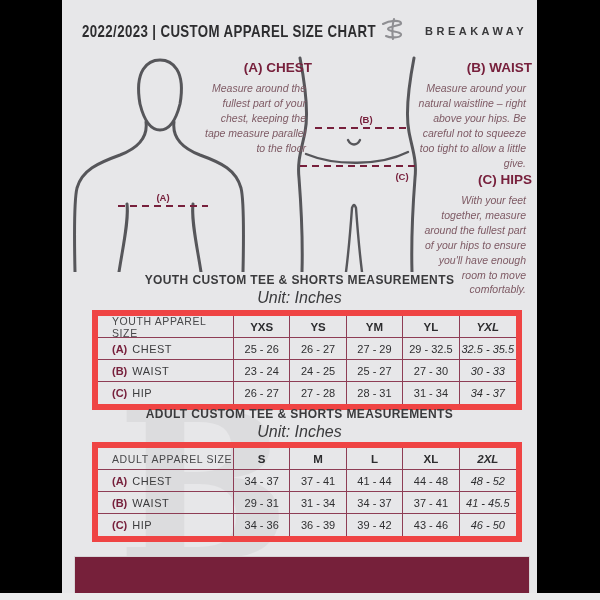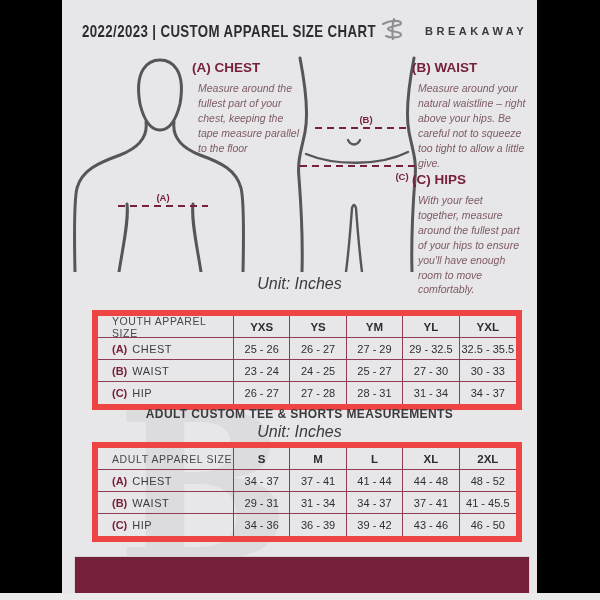--- a/index.html
+++ b/index.html
@@ -27,39 +27,39 @@
   svg.figure{position:absolute;z-index:1;}
   .dash{
     position:absolute;height:2px;z-index:2;
     background:repeating-linear-gradient(90deg,#77203C 0 7px,transparent 7px 12px);
   }
   .marker{
     position:absolute;z-index:2;width:40px;text-align:center;
     font-size:9.5px;font-weight:bold;color:#77203C;
   }
   
-  .inst{position:absolute;width:120px;z-index:2;}
+  .inst{position:absolute;width:120px;z-index:2;text-align:right;}
   .inst h3{margin:0 0 6px 0;font-size:13.5px;font-weight:bold;color:#77203C;}
   .inst p{margin:6px;font-size:10.5px;font-style:italic;color:#7E5A64;line-height:1.42;}
   
   .sect{position:absolute;left:0;width:475px;text-align:center;z-index:2;}
   .sect .t{font-size:12px;font-weight:bold;letter-spacing:0.4px;color:#3B3B3D;}
   .sect .u{font-size:16px;font-style:italic;color:#3B3B3D;margin-top:2px;}
   
   .size-table{
     position:absolute;left:30px;width:418px;z-index:2;
     display:grid;grid-template-columns:136px repeat(5,1fr);grid-auto-rows:22px;
     border:6px solid #ef4444;background:transparent;
   }
   .cell{
     display:flex;align-items:center;justify-content:center;
     border-right:1px solid #8E3D55;border-bottom:1px solid #8E3D55;
     font-size:11px;color:#2F2F31;
   }
-  .cell:nth-child(6n){border-right:none;}
+  .cell:nth-child(6n){border-right:none;font-style:italic;}
   .cell:nth-last-child(-n+6){border-bottom:none;}
   .cell.rlabel{justify-content:flex-start;padding-left:14px;}
   .cell.corner{font-size:10.5px;letter-spacing:0.6px;color:#48484A;justify-content:flex-start;padding-left:14px;}
   .cell.chead{font-weight:bold;font-size:11.5px;color:#2D2D2F;}
   .pfx{color:#77203C;font-weight:bold;margin-right:5px;}
   .rname{letter-spacing:0.5px;color:#3B3B3D;}
   
   .footer-bar{
     position:absolute;left:12px;top:556px;width:454px;height:36px;
     background:#76203A;border:1px solid #D8D4D6;z-index:3;
@@ -121,20 +121,21 @@
   <div class="inst" style="left:350px;top:60px;">
     <h3>(B) WAIST</h3>
     <p>Measure around your natural waistline – right above your hips. Be careful not to squeeze too tight to allow a little give.</p>
   </div>
   <div class="inst" style="left:350px;top:172px;">
     <h3>(C) HIPS</h3>
     <p>With your feet together, measure around the fullest part of your hips to ensure you'll have enough room to move comfortably.</p>
   </div>
 
   <div class="sect" style="top:273px;">
+    <div class="t">YOUTH CUSTOM TEE &amp; SHORTS MEASUREMENTS</div>
     <div class="u">Unit: Inches</div>
   </div>
 
   <div class="size-table" style="top:310px;">
     <div class="cell corner">YOUTH APPAREL SIZE</div>
     <div class="cell chead">YXS</div>
     <div class="cell chead">YS</div>
     <div class="cell chead">YM</div>
     <div class="cell chead">YL</div>
     <div class="cell chead">YXL</div>

